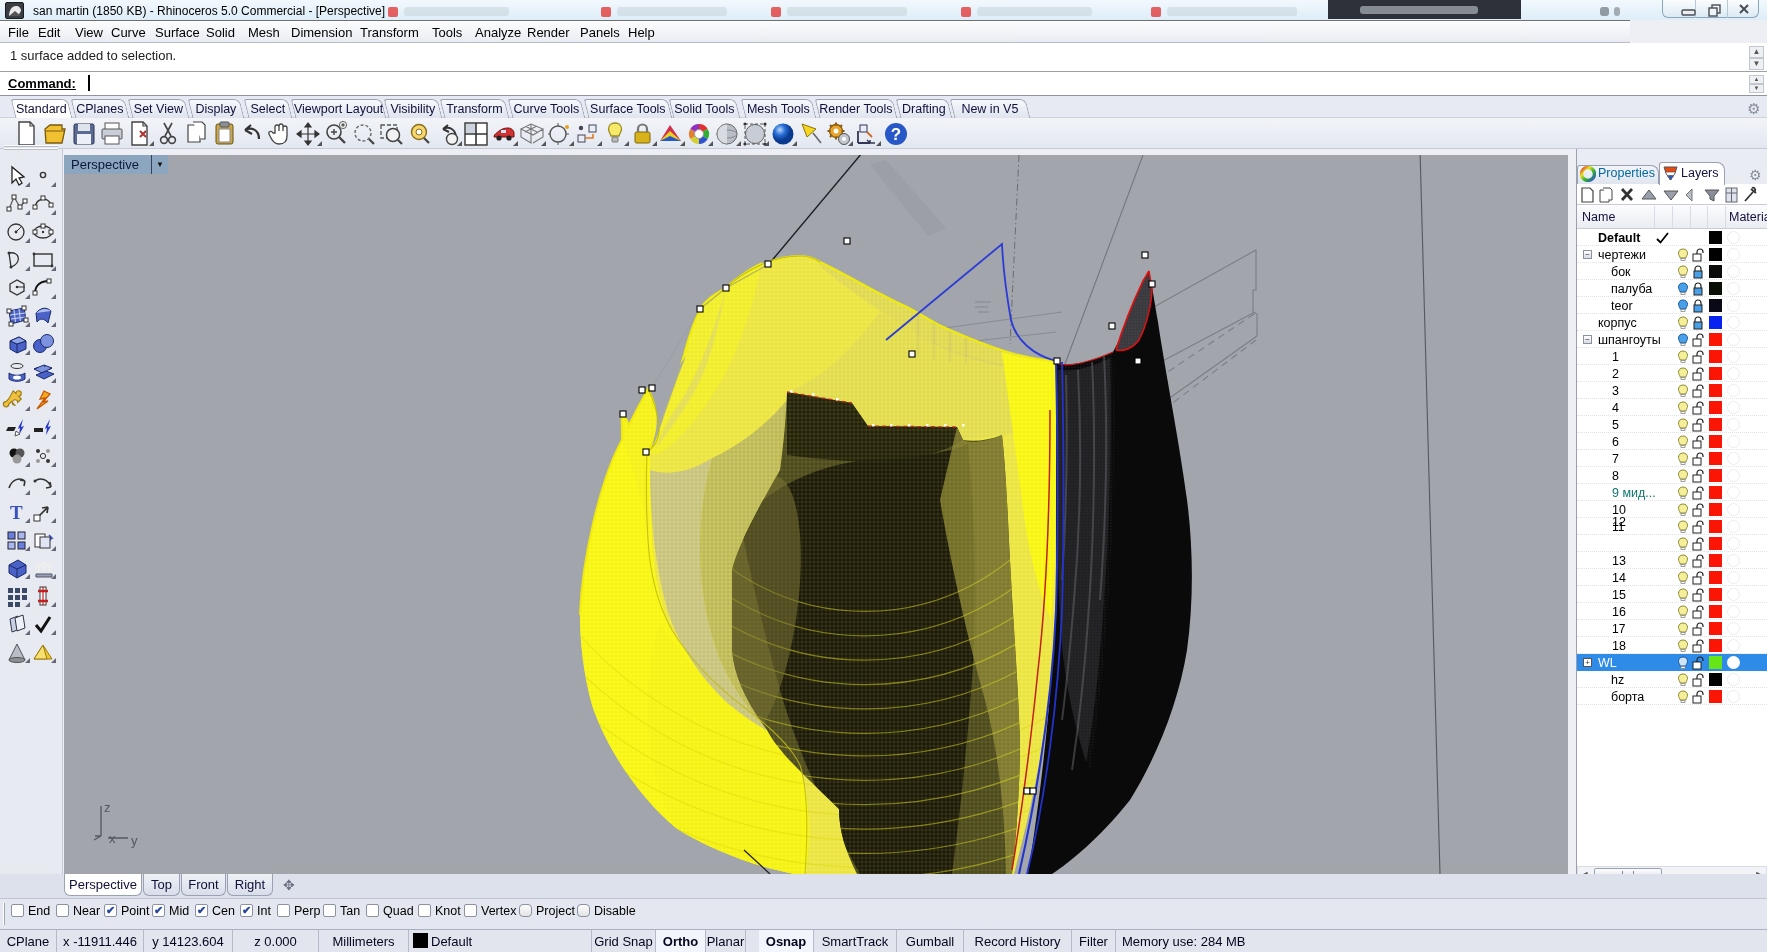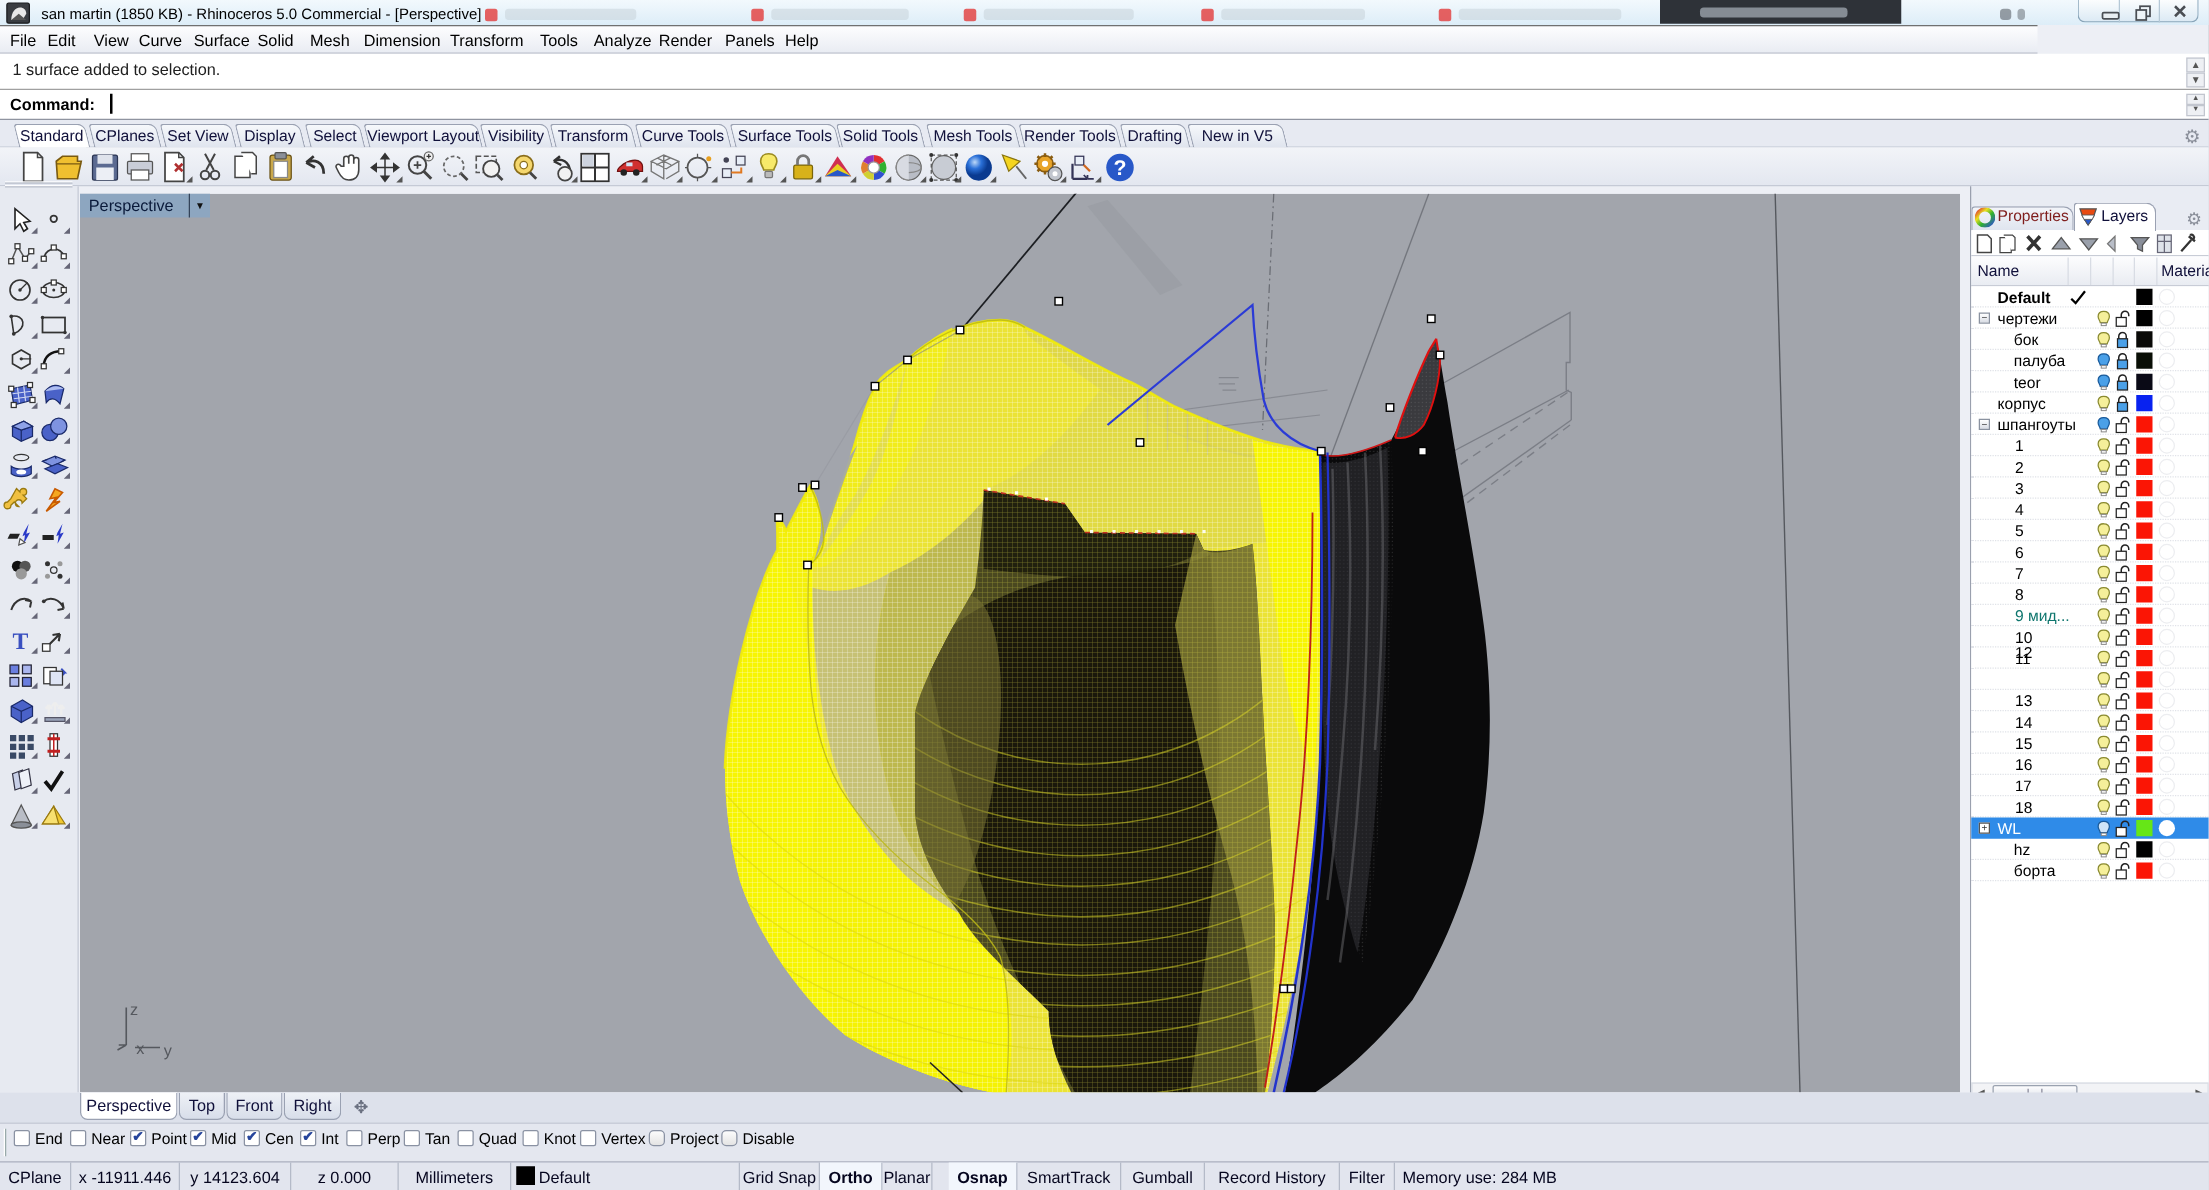--- a/index.html
+++ b/index.html
@@ -13,21 +13,21 @@
 .redsq { top:7px; width:10px; height:10px; background:#e23b3b; border-radius:2px; opacity:.8; }
 #darktab { left:1328px; top:0; width:193px; height:19px; background:#2e3238; }
 #darktabtx { left:1360px; top:6px; width:118px; height:8px; background:#9ba3ab; border-radius:3px; opacity:.8; }
 #winbtns { left:1662px; top:0px; width:97px; height:18px; background:linear-gradient(#fbfdfe,#dceaf4); border:1px solid #8aa6ba; border-top:none; border-radius:0 0 6px 6px; display:flex; }
 #winbtns i { position:absolute; top:0; width:1px; height:18px; background:#b5c8d6; }
 #menubar { left:0; top:20px; width:1630px; height:23px; background:linear-gradient(#fdfdfe,#e9ecf3); border-top:1px solid #707070; border-bottom:1px solid #b7bcc8;text-align:center; }
 #menubar span { position:absolute; top:4px; color:#000; font-size:13px; }
 #cmdhist { left:0; top:43px; width:1767px; height:29px; background:#fff; border-bottom:1px solid #a0a0a0; }
 #cmdhist .t { position:absolute; left:10px; top:5px; color:#202020; font-size:13px; }
 #cmdline { left:0; top:72px; width:1767px; height:24px; background:#fff; border-bottom:1px solid #8f94a0; }
-#cmdline .t { position:absolute; left:8px; top:4px; color:#000; font-weight:bold; font-size:13px; }
+#cmdline .t { position:absolute; left:8px; top:4px; color:#000; font-weight:bold; font-size:13px;text-decoration:underline; }
 #cursor { left:88px; top:75px; width:1.5px; height:16px; background:#000; }
 .scrarr { width:15px; text-align:center; font-size:8px; color:#555; background:#eef0f4; border:1px solid #c2c6cf; line-height:10px; }
 #tabrow { left:0; top:96px; width:1767px; height:22px; background:#e7eaf2; border-bottom:1px solid #cdd2dd; }
 .ttab { position:absolute; top:99px; height:19px; background:linear-gradient(#f6f8fb,#dfe4ee); border:1px solid #9aa1b2; border-bottom:none; border-radius:3px 6px 0 0; transform:skewX(14deg); }
 .ttab i { display:block; transform:skewX(-14deg); font-style:normal; font-size:12.5px; color:#10103a; padding:2px 0 0 0; text-align:center; white-space:nowrap; }
 .ttab.on { background:#fff; z-index:3; }
 #toolrow { left:0; top:118px; width:1767px; height:31px; background:linear-gradient(#f2f4f8,#e3e7f0); border-bottom:1px solid #c5cad6; }
 #lefttool { left:0; top:149px; width:63px; height:725px; background:#e7eaf1; border-right:1px solid #c5cad6; }
 #vplabel { left:64px; top:155px; width:87px; height:19px; background:#8da6c0; color:#0a1a3a; font-size:13px; padding:2px 0 0 7px; }
 #vpdrop { left:151px; top:155px; width:17px; height:19px; background:#8da6c0; color:#111; font-size:8px; padding:5px 0 0 4px; border-left:1px solid #33435a; }
@@ -684,21 +684,21 @@
     <defs>
       <linearGradient id="rb" x1="0" y1="0" x2="1" y2="1">
         <stop offset="0" stop-color="#e03030"></stop>
         <stop offset="0.3" stop-color="#e8e020"></stop>
         <stop offset="0.6" stop-color="#30b030"></stop>
         <stop offset="1" stop-color="#3050d0"></stop>
       </linearGradient>
     </defs>
     <circle cx="8" cy="8" r="6.5" fill="none" stroke="url(#rb)" stroke-width="3.5"></circle>
   </svg>
-<div class="abs" style="left:1598px;top:166px;font-size:12.5px;color:#7f1d1d">Properties</div>
+<div class="abs" style="left:1598px;top:166px;font-size:12.5px;color:#0369a1">Properties</div>
 <svg class="abs" style="left:1662px;top:165px;z-index:3" width="17" height="17">
     <path d="M2 2 H15 L13 8 L8.5 15 L4 8 Z" fill="#e84a10" stroke="#555"></path>
     <path d="M3.5 7 H13.5 L12 10 L8.5 15 L5 10 Z" fill="#fff" stroke="#555" stroke-width="0.7"></path>
     <path d="M5.5 10.5 H11.5 L8.5 15 Z" fill="#2858c8" stroke="#555" stroke-width="0.7"></path>
   </svg>
 <div class="abs" style="left:1681px;top:166px;font-size:12.5px;color:#10103a;z-index:3">Layers</div>
 <div class="abs" style="left:1749px;top:167px;color:#8a8f9a;font-size:14px">⚙</div>
 <div class="abs" style="left:1577px;top:184px;width:190px;height:21px;background:#fff;border-bottom:1px solid #c8ccd6"></div>
 <svg class="abs" style="left:1577px;top:185px" width="190" height="20" viewBox="0 0 190 20">
 <g transform="translate(4,2)">

